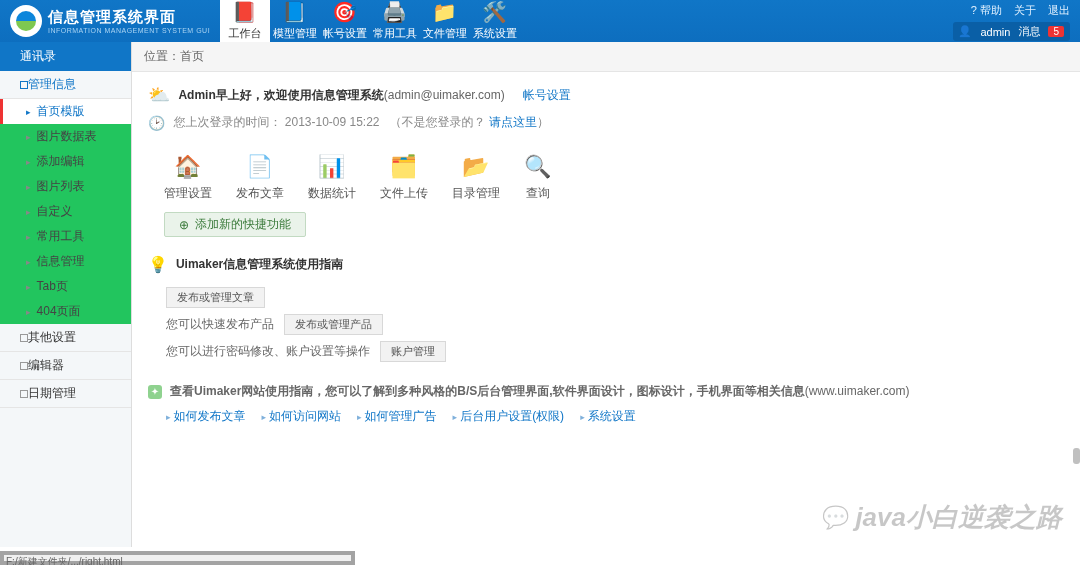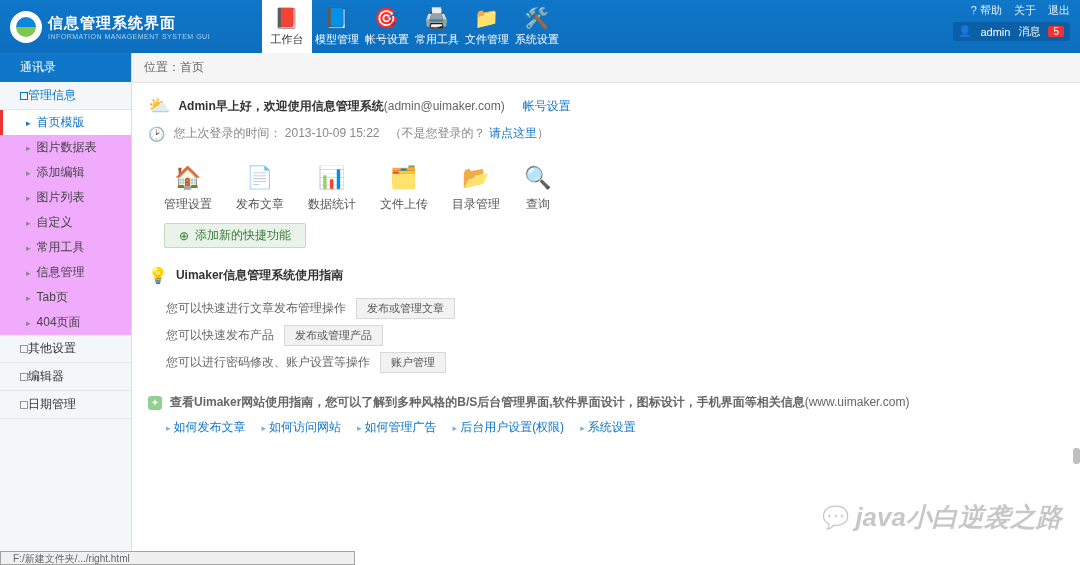--- a/index.html
+++ b/index.html
@@ -1,18 +1,18 @@
 <!DOCTYPE html>
 <html><head>
 <meta charset="utf-8">
 <style>
 * { margin: 0; padding: 0; box-sizing: border-box; }
 body { font-family: "Microsoft YaHei", Arial, sans-serif; font-size: 12px; color: #333; background: #fff; width: 1080px; height: 565px; position: relative; overflow: hidden; }
 
-.header { display: flex; background: linear-gradient(#1076c7, #0d6ebf); height: 53px; color: #fff; gap: 42px; }
+.header { display: flex; background: linear-gradient(#1076c7, #0d6ebf); height: 42px; color: #fff; }
 .logo-area { display: flex; align-items: center; padding: 0 10px; }
 .logo-circ { width: 32px; height: 32px; border-radius: 50%; background: #fff; display: flex; align-items: center; justify-content: center; margin-right: 6px; }
 .logo-circ svg { width: 24px; height: 24px; }
 .logo-text { font-size: 15px; font-weight: bold; letter-spacing: 1px; }
 .logo-sub { font-size: 7px; color: #a9d3f3; letter-spacing: 0.5px; }
 .nav { display: flex; height: 100%; }
 .nav-item { width: 50px; height: 100%; display: flex; flex-direction: column; align-items: center; justify-content: center; cursor: pointer; font-size: 11px; gap: 3px; }
 .nav-item.active { background: #fff; color: #333; }
 .nav-icon { width: 22px; height: 22px; display: flex; align-items: center; justify-content: center; font-size: 20px; }
 .header-right { margin-left: auto; display: flex; flex-direction: column; align-items: flex-end; padding-right: 10px; }
@@ -21,21 +21,21 @@
 .user-bar { background: #0a5fa6; border-radius: 3px; display: flex; align-items: center; padding: 2px 6px; gap: 8px; margin-top: 4px; font-size: 11px; }
 .user-badge { background: #e33; color: #fff; padding: 0 5px; border-radius: 2px; font-size: 10px; }
 
 .layout { display: flex; height: 505px; }
 .sidebar { width: 132px; background: #f4f7f9; border-right: 1px solid #ddd; }
 .side-top { background: #1076c7; color: #fff; padding: 6px 20px; font-size: 12px; }
 .side-sec { padding: 5px 6px 5px 20px; border-bottom: 1px solid #e5e5e5; cursor: pointer; display: flex; align-items: center; }
 .side-sec.open { color: #1076c7; }
 .side-sec .sq { width: 8px; height: 8px; border: 1px solid #999; display: inline-block; }
 .side-sec.open .sq { border-color: #1076c7; }
-.subitems { background: #f0abfc; }
+.subitems { background: #22c55e; }
 .sub { padding: 4px 6px 4px 26px; font-size: 12px; color: #444; cursor: pointer; display: flex; align-items: center; gap: 6px; }
 .sub::before { content: "▸"; font-size: 9px; color: #888; }
 .sub.active { background: #fff; border-left: 3px solid #e33; color: #1076c7; padding-left: 23px; }
 .sub.active::before { color: #1076c7; }
 
 .main { flex: 1; background: #fff; display: flex; flex-direction: column; justify-content: center; }
 .crumb { background: #f5f5f5; border-bottom: 1px solid #e5e5e5; padding: 6px 12px; font-size: 12px; color: #666; }
 .content { padding: 12px 16px; flex: 1; overflow: auto; }
 
 .welcome { display: flex; align-items: center; gap: 8px; margin-bottom: 8px; }
@@ -64,21 +64,21 @@
 .tips { font-size: 12px; color: #666; }
 .tips-head { display: flex; align-items: center; gap: 8px; margin-bottom: 8px; }
 .tips-head .dot { width: 14px; height: 14px; border-radius: 3px; background: #8fd28f; display: flex; align-items: center; justify-content: center; color: #fff; font-size: 10px; }
 .tips-links { display: flex; gap: 16px; padding-left: 18px; }
 .tips-links a { color: #1076c7; text-decoration: none; display: flex; align-items: center; gap: 3px; font-size: 12px; }
 .tips-links a::before { content: "▸"; font-size: 9px; color: #7fb0db; }
 
 .watermark { position: absolute; right: 18px; bottom: 30px; font-size: 26px; color: rgba(0,0,0,0.22); font-weight: bold; display: flex; align-items: center; gap: 6px; pointer-events: none; font-style: italic; }
 .wm-ico { font-size: 22px; font-style: normal; }
 
-.statusbar { position: absolute; bottom: 0; left: 0; width: 355px; height: 14px; background: #f0f0f0; border: 1px solid #a3a3a3; font-size: 10px; color: #666; padding: 0 12px; line-height: 13px; }
+.statusbar { position: absolute; bottom: 0; left: 0; width: 355px; height: 14px; background: #f0f0f0; border: 4px solid #a3a3a3; font-size: 10px; color: #666; padding: 0 2px; line-height: 13px; }
 .scroll-ghost { position: absolute; right: 0; top: 448px; width: 7px; height: 16px; background: #c0c0c0; border-radius: 3px; }
 </style>
 </head>
 <body>
 
 <div class="header">
   <div class="logo-area">
     <div class="logo-circ">
       <svg viewBox="0 0 24 24">
           <path d="M2 12 A10 10 0 0 1 22 12" fill="#0d86db"></path>
@@ -235,21 +235,20 @@
           <span>添加新的快捷功能</span>
         </span>
       </div>
       <div class="guide">
         <div class="guide-title">
           <span class="bulb">💡</span>
           <b>Uimaker信息管理系统使用指南</b>
         </div>
         <div id="guide-rows">
             <div class="guide-row">
-              <span>您可以快速进行文章发布管理操作</span>
               <button class="guide-btn">发布或管理文章</button>
             </div>
             <div class="guide-row">
               <span>您可以快速发布产品</span>
               <button class="guide-btn">发布或管理产品</button>
             </div>
             <div class="guide-row">
               <span>您可以进行密码修改、账户设置等操作</span>
               <button class="guide-btn">账户管理</button>
             </div>

